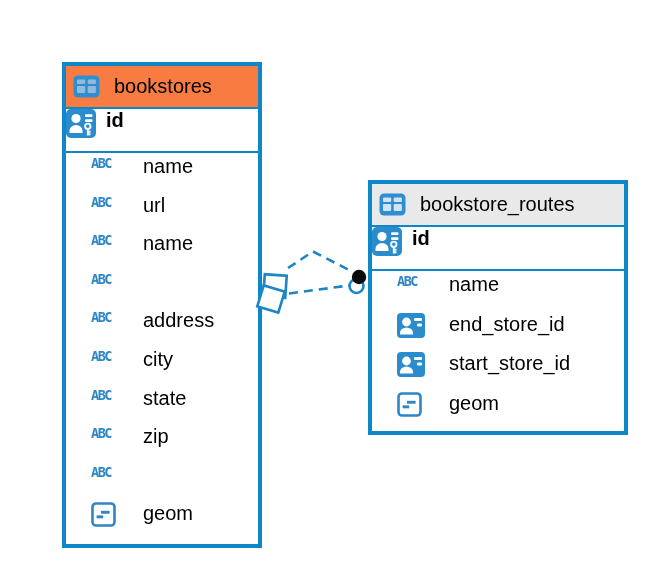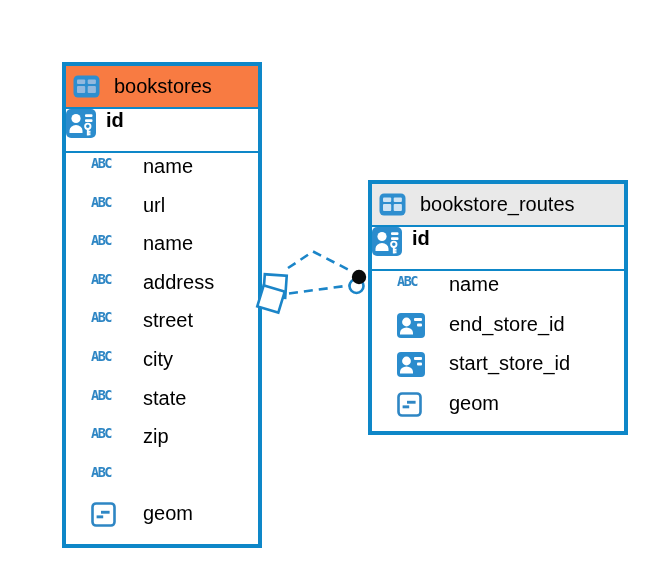--- a/index.html
+++ b/index.html
@@ -83,27 +83,26 @@
         <div class="colrow">
           <span class="islot">
             <span class="abc">ABC</span>
           </span>
           <span>name</span>
         </div>
         <div class="colrow">
           <span class="islot">
             <span class="abc">ABC</span>
           </span>
+        </div>
+        <div class="colrow">
+          <span class="islot">
+            <span class="abc">ABC</span>
+          </span>
           <span>address</span>
-        </div>
-        <div class="colrow">
-          <span class="islot">
-            <span class="abc">ABC</span>
-          </span>
-          <span>street</span>
         </div>
         <div class="colrow">
           <span class="islot">
             <span class="abc">ABC</span>
           </span>
           <span>city</span>
         </div>
         <div class="colrow">
           <span class="islot">
             <span class="abc">ABC</span>

